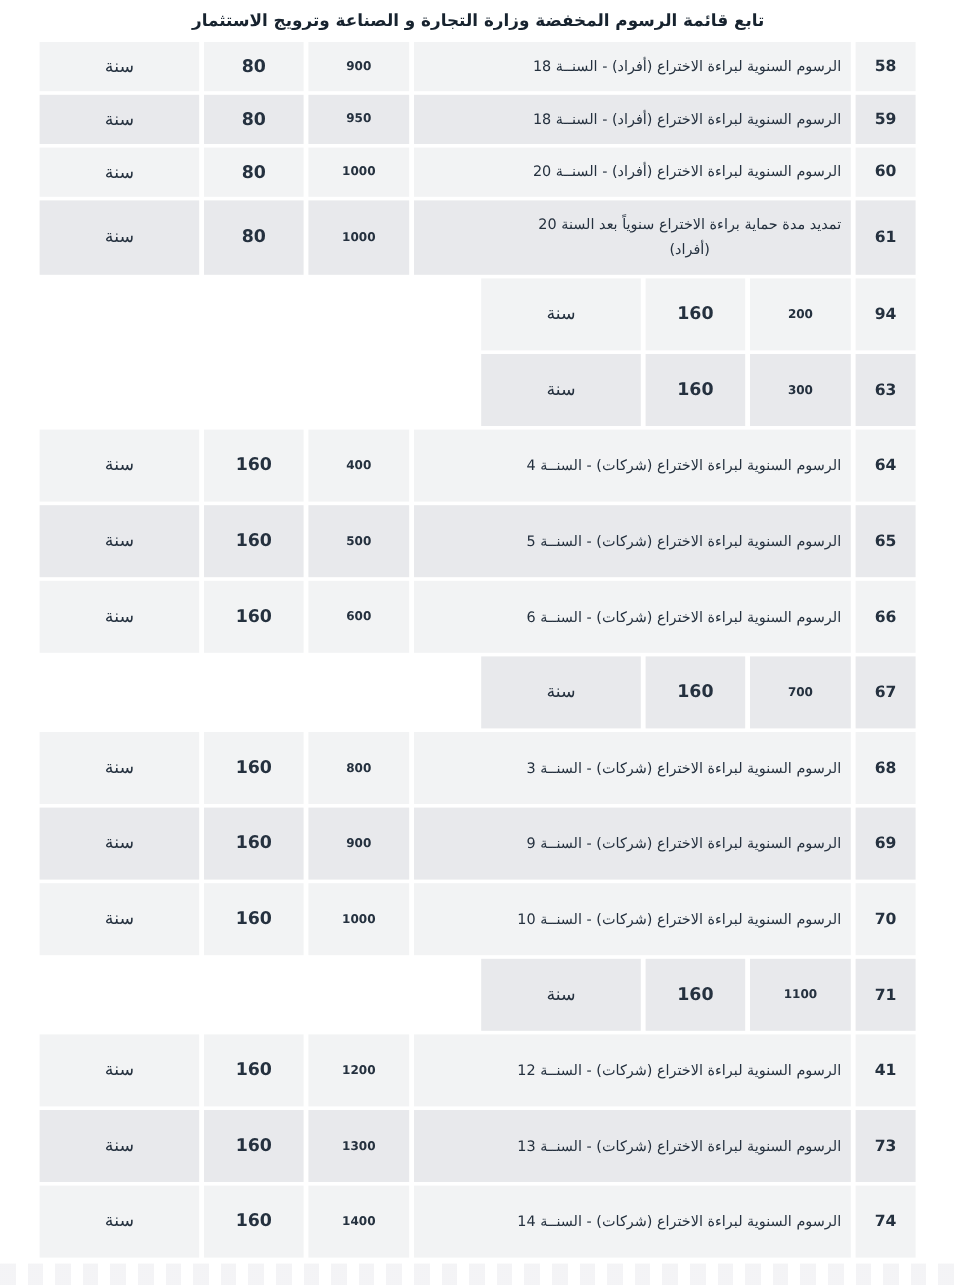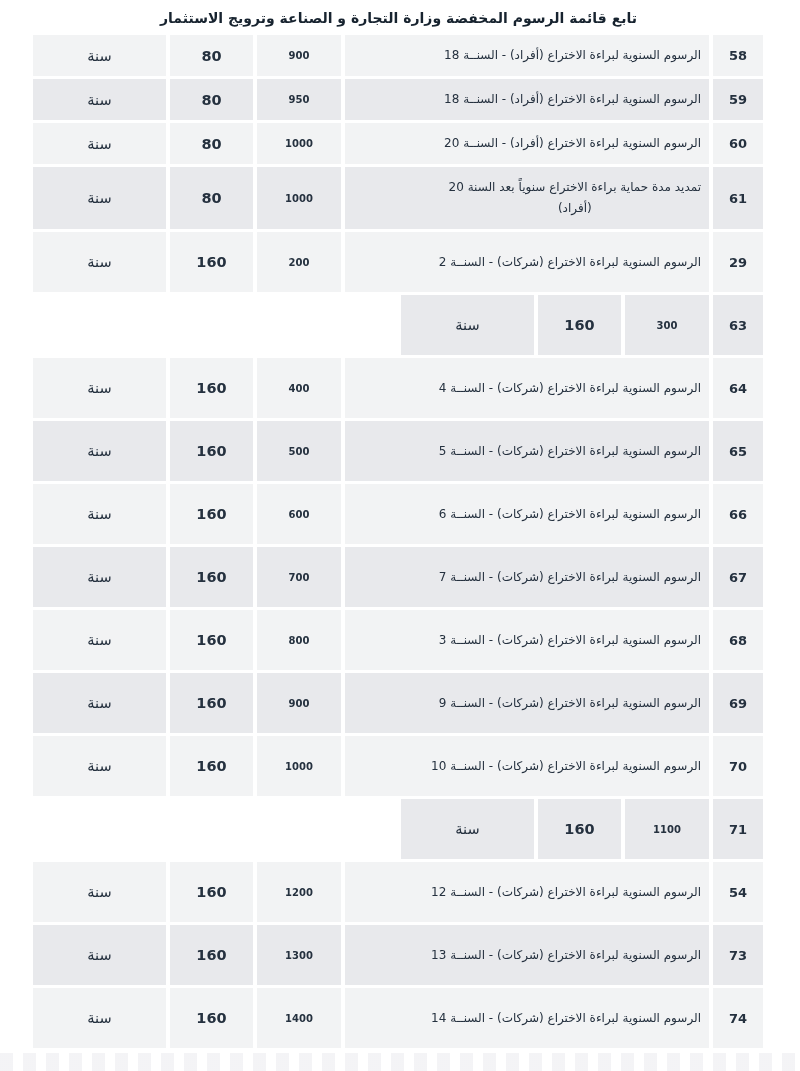--- a/index.html
+++ b/index.html
@@ -84,22 +84,21 @@
   <div class="row">
     <div class="cell c-no">61</div>
     <div class="cell c-desc">تمديد مدة حماية براءة الاختراع سنوياً بعد السنة 20
 (أفراد)</div>
     <div class="cell c-fee">1000</div>
     <div class="cell c-reduced">80</div>
     <div class="cell c-unit">سنة</div>
   </div>
 
   <div class="row">
-    <div class="cell c-no">29</div>
-    <div class="cell c-desc">الرسوم السنوية لبراءة الاختراع (شركات) - السنــة 2</div>
+    <div class="cell c-no">94</div>
     <div class="cell c-fee">200</div>
     <div class="cell c-reduced">160</div>
     <div class="cell c-unit">سنة</div>
   </div>
 
   <div class="row">
     <div class="cell c-no">63</div>
     <div class="cell c-fee">300</div>
     <div class="cell c-reduced">160</div>
     <div class="cell c-unit">سنة</div>
@@ -124,21 +123,20 @@
   <div class="row">
     <div class="cell c-no">66</div>
     <div class="cell c-desc">الرسوم السنوية لبراءة الاختراع (شركات) - السنــة 6</div>
     <div class="cell c-fee">600</div>
     <div class="cell c-reduced">160</div>
     <div class="cell c-unit">سنة</div>
   </div>
 
   <div class="row">
     <div class="cell c-no">67</div>
-    <div class="cell c-desc">الرسوم السنوية لبراءة الاختراع (شركات) - السنــة 7</div>
     <div class="cell c-fee">700</div>
     <div class="cell c-reduced">160</div>
     <div class="cell c-unit">سنة</div>
   </div>
 
   <div class="row">
     <div class="cell c-no">68</div>
     <div class="cell c-desc">الرسوم السنوية لبراءة الاختراع (شركات) - السنــة 3</div>
     <div class="cell c-fee">800</div>
     <div class="cell c-reduced">160</div>
@@ -162,21 +160,21 @@
   </div>
 
   <div class="row">
     <div class="cell c-no">71</div>
     <div class="cell c-fee">1100</div>
     <div class="cell c-reduced">160</div>
     <div class="cell c-unit">سنة</div>
   </div>
 
   <div class="row">
-    <div class="cell c-no">54</div>
+    <div class="cell c-no">41</div>
     <div class="cell c-desc">الرسوم السنوية لبراءة الاختراع (شركات) - السنــة 12</div>
     <div class="cell c-fee">1200</div>
     <div class="cell c-reduced">160</div>
     <div class="cell c-unit">سنة</div>
   </div>
 
   <div class="row">
     <div class="cell c-no">73</div>
     <div class="cell c-desc">الرسوم السنوية لبراءة الاختراع (شركات) - السنــة 13</div>
     <div class="cell c-fee">1300</div>

